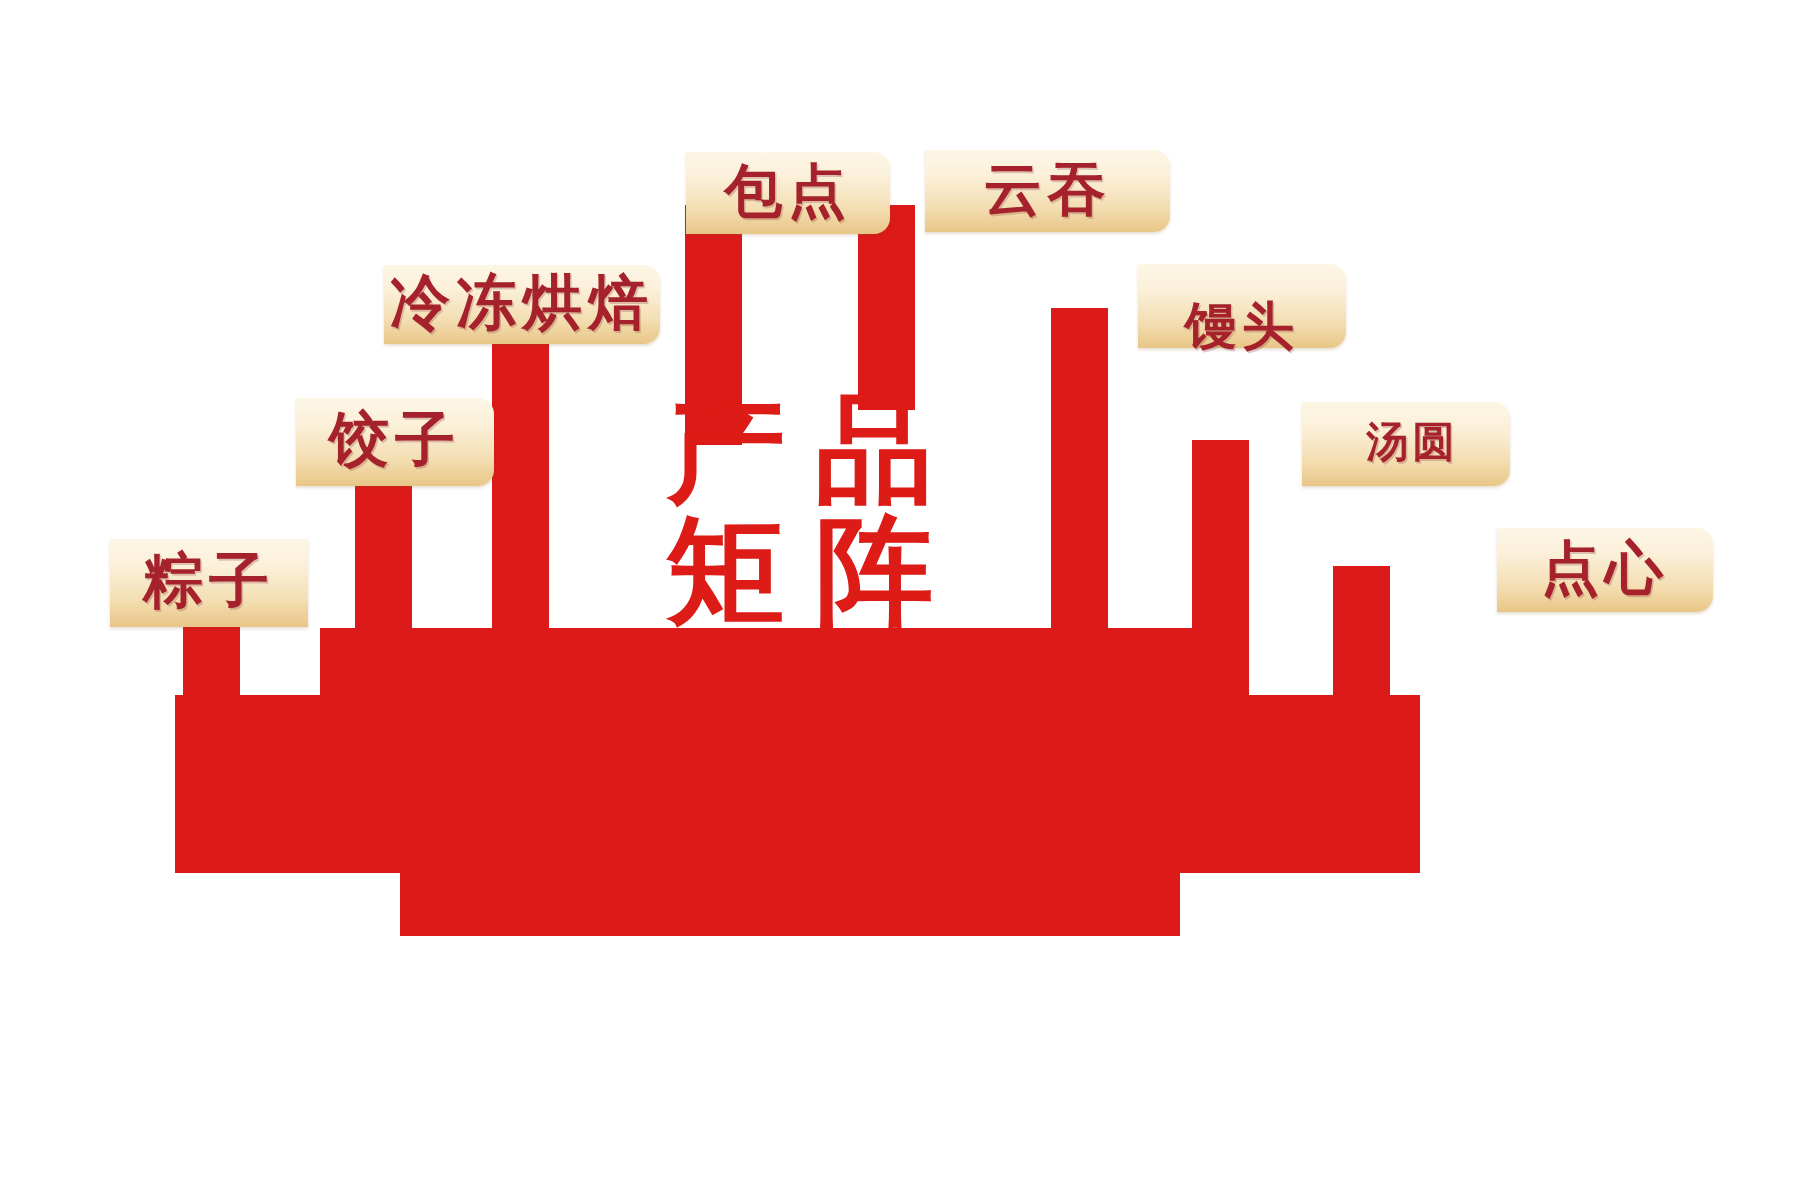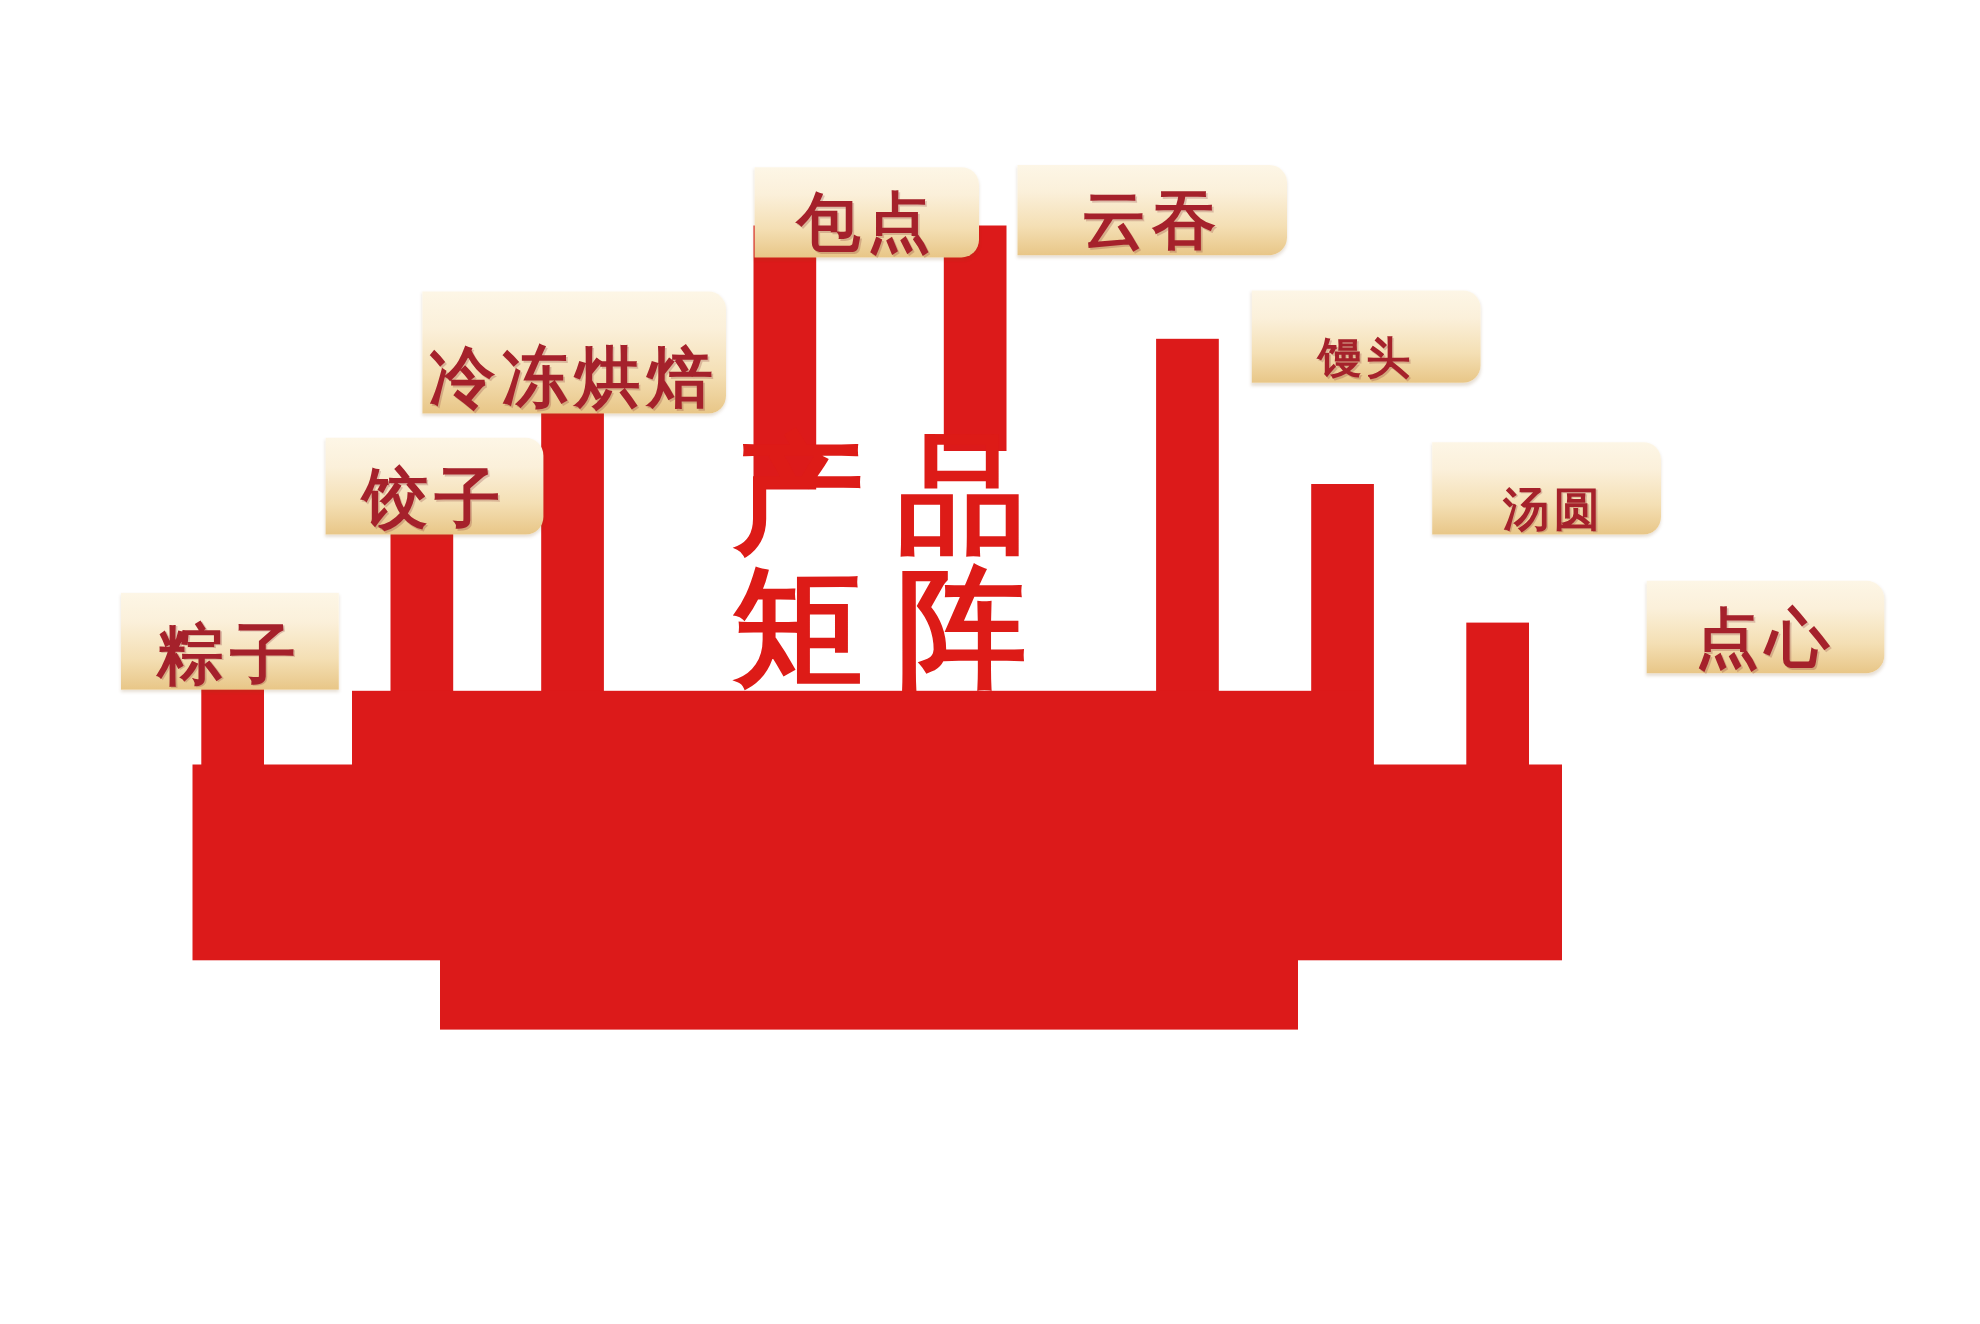--- a/index.html
+++ b/index.html
@@ -27,21 +27,21 @@
   
   .base-block {
     position: absolute;
     background: var(--red, #DC1A1A);
   }
 
   
   .tag {
     position: absolute;
     display: flex;
-    align-items: flex-end;
+    align-items: center;
     justify-content: center;
     background: linear-gradient(180deg,
         #FDF6E6 0%,
         #FBF0DA 30%,
         #F4DFB4 68%,
         #E8C687 100%);
     box-shadow: 0 2px 3px rgba(120, 80, 20, 0.18);
   }
   .tag-text {
     color: #A5212B;
@@ -113,31 +113,31 @@
       <div class="ch" style="color: rgb(221, 27, 23);">阵</div>
     </div>
 
   <div id="tags">
       <div class="tag" style="left: 110px; top: 539px; width: 198px; height: 88px;">
         <span class="tag-text" style="font-size: 60px; color: rgb(165, 33, 43);">粽子</span>
       </div>
       <div class="tag r-notch" style="left: 296px; top: 398px; width: 198px; height: 88px;">
         <span class="tag-text" style="font-size: 60px; color: rgb(165, 33, 43);">饺子</span>
       </div>
-      <div class="tag r-notch" style="left: 384px; top: 265px; width: 276px; height: 111px;">
+      <div class="tag r-notch" style="left: 384px; top: 265px; width: 276px; height: 79px;">
         <span class="tag-text" style="font-size: 60px; color: rgb(165, 33, 43);">冷冻烘焙</span>
       </div>
       <div class="tag r-notch" style="left: 686px; top: 152px; width: 204px; height: 82px;">
         <span class="tag-text" style="font-size: 58px; color: rgb(165, 33, 43);">包点</span>
       </div>
       <div class="tag r-notch" style="left: 925px; top: 150px; width: 245px; height: 82px;">
         <span class="tag-text" style="font-size: 58px; color: rgb(165, 33, 43);">云吞</span>
       </div>
       <div class="tag r-notch" style="left: 1138px; top: 264px; width: 208px; height: 84px;">
-        <span class="tag-text" style="font-size: 40px; color: rgb(165, 33, 43); margin-top: 44px;">馒头</span>
+        <span class="tag-text" style="font-size: 52px; color: rgb(165, 33, 43); margin-top: 44px;">馒头</span>
       </div>
       <div class="tag r-notch" style="left: 1302px; top: 402px; width: 208px; height: 84px;">
         <span class="tag-text" style="font-size: 42px; color: rgb(165, 33, 43); margin-left: 13px;">汤圆</span>
       </div>
       <div class="tag r-notch" style="left: 1497px; top: 528px; width: 216px; height: 84px;">
         <span class="tag-text" style="font-size: 58px; color: rgb(165, 33, 43);">点心</span>
       </div>
     </div>
 
 </div>

